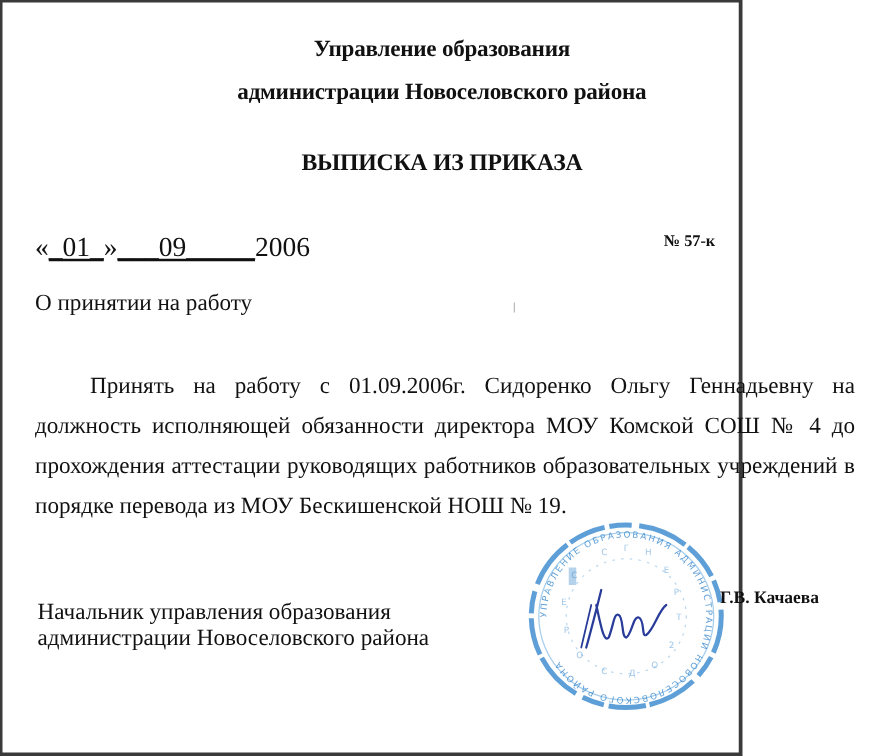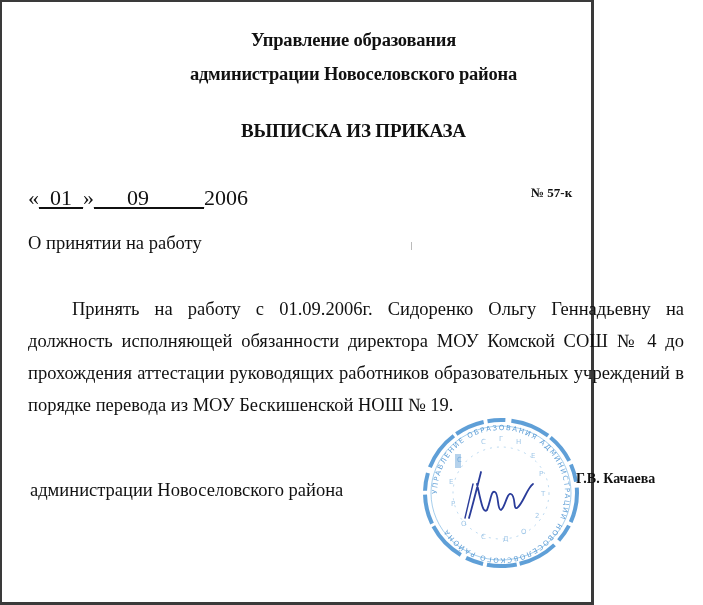--- a/index.html
+++ b/index.html
@@ -88,20 +88,21 @@
 
   <div class="abs num">№ 57-к</div>
 
   <div class="abs subject">О принятии на работу</div>
 
   <div class="tick"></div>
 
   <div class="body-text"><span class="ind"></span><span>Принять на работу с 01.09.2006г. Сидоренко Ольгу Геннадьевну на должность исполняющей обязанности директора МОУ Комской СОШ № 4 до прохождения аттестации руководящих работников образовательных учреждений в порядке перевода из МОУ Бескишенской НОШ № 19.</span></div>
 
   <div class="abs sig-role">
+    <div>Начальник управления образования</div>
     <div>администрации Новоселовского района</div>
   </div>
 
   <svg class="stamp" viewBox="0 0 160 158">
     <defs>
       <path id="stampArc" d="M 80,80 m -64,0 a 64,64 0 1,1 128,0 a 64,64 0 1,1 -128,0"></path>
     </defs>
     <ellipse cx="80" cy="79" rx="76" ry="73" fill="none" stroke="#2a7fc9" stroke-width="4" opacity="0.75" stroke-dasharray="30 4 18 6 40 3"></ellipse>
     <ellipse cx="80" cy="79" rx="70" ry="67" fill="none" stroke="#6aaee0" stroke-width="1" opacity="0.6"></ellipse>
     <text font-size="7" fill="#2a7fc9" opacity="0.75" font-family="DejaVu Sans, sans-serif" letter-spacing="1.5">

